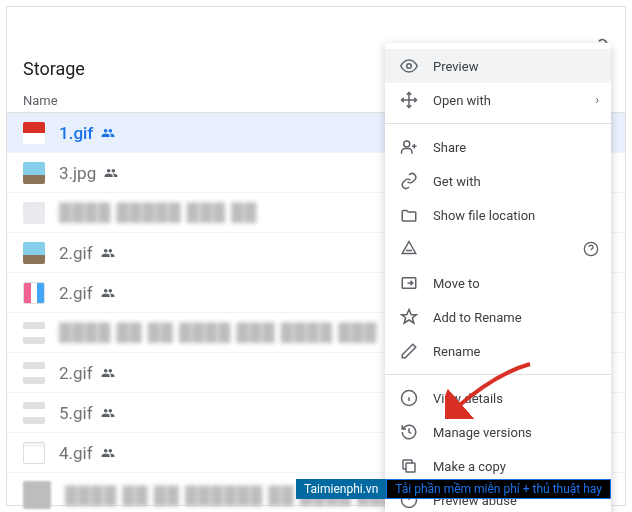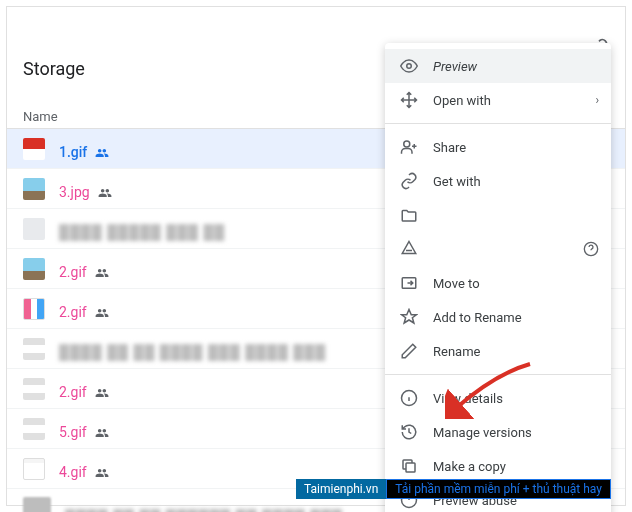--- a/index.html
+++ b/index.html
@@ -1,39 +1,39 @@
 <!DOCTYPE html>
 <html><head>
 <meta charset="utf-8">
 <style>
 * { margin: 0; padding: 0; box-sizing: border-box; font-family: 'Roboto', Arial, sans-serif; }
 body { background: #fff; width: 632px; height: 512px; overflow: hidden; position: relative; }
 .container { border: 1px solid #e0e0e0; margin: 6px; height: 500px; position: relative; background: #fff; }
 .header { display: flex; justify-content: space-between; align-items: center; padding: 10px 16px 6px; }
 .header h1 { font-size: 18px; font-weight: 400; color: #202124; margin-top: 41px; }
 .link-icon { color: #5f6368; }
-.cols { padding: 8px 16px 4px; font-size: 13px; color: #5f6368; border-bottom: 1px solid #e0e0e0; margin-top: 16px; }
-.row { display: flex; align-items: flex-end; padding: 8px 16px; font-size: 14px; color: #3c4043; border-bottom: 1px solid #f1f3f4; min-height: 40px; }
+.cols { padding: 8px 16px 4px; font-size: 13px; color: #5f6368; border-bottom: 1px solid #e0e0e0; }
+.row { display: flex; align-items: center; padding: 8px 16px; font-size: 17px; color: #3c4043; border-bottom: 1px solid #f1f3f4; min-height: 40px; }
 .row.sel { background: #e8f0fe; }
 .thumb { width: 22px; height: 22px; margin-right: 14px; background: #f1f3f4; border-radius: 2px; flex-shrink: 0; }
 .thumb.red-white { background: linear-gradient(to bottom, #d93025 50%, #fff 50%); }
 .thumb.sky { background: linear-gradient(to bottom, #87ceeb 60%, #8b7355 60%); }
 .thumb.blur { background: #e8eaed; }
 .thumb.phone { background: linear-gradient(to right, #f06292 33%, #fff 33%, #fff 66%, #42a5f5 66%); border:1px solid #ddd;}
 .thumb.gray { background: linear-gradient(#e0e0e0 30%, #fff 30%, #fff 70%, #e0e0e0 70%); }
 .thumb.doc { background: linear-gradient(#f5f5f5 20%, #fff 20%); border:1px solid #ddd;}
 .thumb.bigblur { background: #bdbdbd; width:28px; height:28px; filter: blur(1px); }
-.fname { color: #ec4899; }
+.fname { color: #737373; }
 .fname.sel { color: #1a73e8; font-weight: 500; }
 .shared { margin-left: 8px; color: #5f6368; font-size: 14px; }
 .shared.sel { color: #1a73e8; }
 .blurtxt { color: #bdbdbd; filter: blur(2px); letter-spacing: 1px; }
 .menu { position: absolute; right: 14px; top: 36px; width: 226px; background: #fff; border-radius: 4px; box-shadow: 0 2px 10px rgba(0,0,0,0.2); z-index: 10; padding: 6px 0; }
 .mitem { display: flex; align-items: center; padding: 7px 14px; font-size: 13px; color: #3c4043; cursor: pointer; position: relative; }
-.mitem.hl { background: #f1f3f4; font-style: italic; }
+.mitem.hl { background: #f1f3f4; }
 .mitem .ic { width: 20px; height: 20px; margin-right: 14px; color: #5f6368; flex-shrink: 0; display: flex; align-items: center; justify-content: center; }
 .mitem .arr { position: absolute; right: 12px; color: #5f6368; font-size: 12px; }
 .mitem .help { position: absolute; right: 12px; color: #5f6368; }
 .msep { height: 1px; background: #e0e0e0; margin: 6px 0; }
 svg { display: block; }
 .redarrow { position: absolute; right: 90px; bottom: 86px; z-index: 11; }
 .footer { position: absolute; bottom: 6px; right: 14px; display: flex; font-size: 12px; z-index: 12; }
 .footer .tag { background: #0369a1; color: #fff; padding: 3px 8px; }
 .footer .txt { border: 1px solid #1a73e8; color: #1a73e8; padding: 2px 8px; background: #000000; }
 .blurrow { filter: blur(2px); color: #888; font-size: 11px; padding: 4px 16px;}
@@ -175,20 +175,21 @@
           </svg>
         </span>
       <span>Get with</span>
     </div>
     <div class="mitem">
       <span class="ic">
           <svg width="18" height="18" viewBox="0 0 24 24" fill="none" stroke="currentColor" stroke-width="2">
             <path d="M3 7v12a1 1 0 0 0 1 1h16a1 1 0 0 0 1-1V9a1 1 0 0 0-1-1h-9l-2-2H4a1 1 0 0 0-1 1z"></path>
           </svg>
         </span>
+      <span>Show file location</span>
     </div>
     <div class="mitem">
       <span class="ic">
           <svg width="18" height="18" viewBox="0 0 24 24" fill="none" stroke="currentColor" stroke-width="2">
             <path d="M12 2l9 16H3z M8 14h8"></path>
           </svg>
         </span>
       <span class="help">
           <svg width="16" height="16" viewBox="0 0 24 24" fill="none" stroke="currentColor" stroke-width="2">
             <circle cx="12" cy="12" r="10"></circle>

